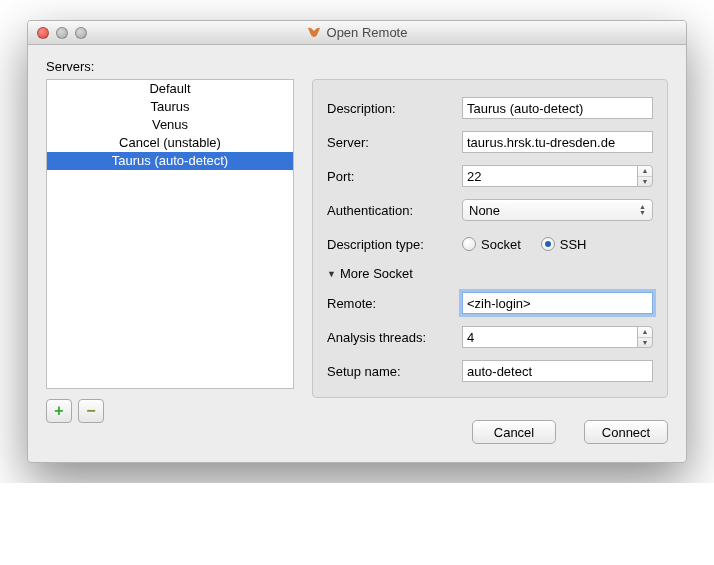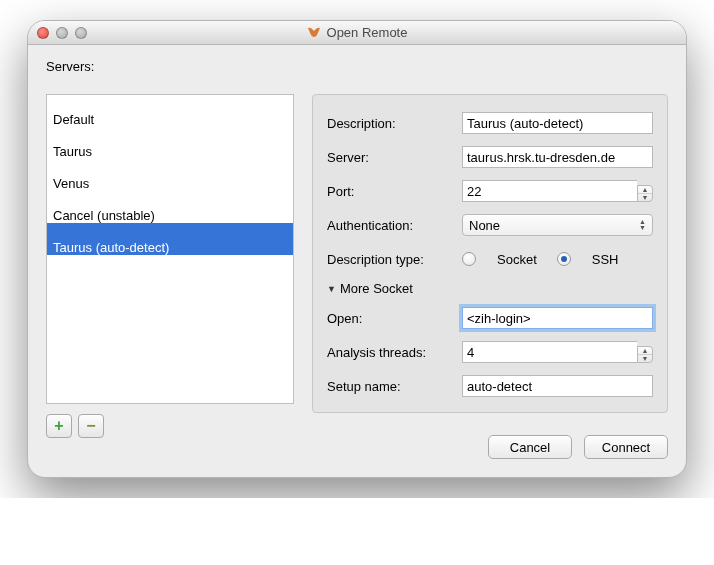--- a/index.html
+++ b/index.html
@@ -9,21 +9,21 @@
     background: #fff;
     font-family: "Lucida Grande", "Helvetica Neue", Arial, sans-serif;
     font-size: 13px;
     color: #000;
   }
   .window {
     width: 660px;
     margin: 0 auto;
     background: #ededed;
     border: 1px solid #b5b5b5;
-    border-radius: 18px;
+    border-radius: 4px;
     box-shadow: 0 20px 50px rgba(0,0,0,0.45);
     overflow: hidden;
   }
   .titlebar {
     height: 24px;
     background: linear-gradient(#f9f9f9, #d8d8d8);
     border-bottom: 1px solid #b5b5b5;
     display: flex;
     align-items: center;
     position: relative;
@@ -51,46 +51,47 @@
     align-items: center;
     justify-content: center;
     gap: 6px;
   }
   .title svg { vertical-align: middle; }
 
   .content {
     padding: 14px 18px 18px 18px;
   }
   .servers-label {
-    margin-bottom: 20px;
+    margin-bottom: 5px;
     font-size: 13px;
   }
   .columns {
     display: flex;
     gap: 18px;
     align-items: stretch;
   }
   .left-col {
     width: 248px;
     display: flex;
     flex-direction: column;
   }
   .listbox {
     background: #fff;
     border: 1px solid #bfbfbf;
     height: 310px;
     overflow: auto;
     font-size: 13px;
   }
   .listitem {
-    padding: 16px 6px;
+    padding: 0 6px;
     height: 18px;
     line-height: 18px;
     white-space: nowrap;
     cursor: default;
+    text-align: center;
   }
   .listitem.selected {
     background: #3774d8;
     color: #fff;
   }
   .list-buttons {
     display: flex;
     gap: 6px;
     margin-top: 10px;
   }
@@ -134,21 +135,21 @@
     font-size: 13px;
     font-family: inherit;
     padding: 0 4px;
   }
   .text-input { flex: 1; }
   .text-input.focused {
     outline: none;
     border-color: #7fb0ee;
     box-shadow: 0 0 0 3px rgba(110,170,240,0.55);
   }
-  .stepper-wrap { display: flex; flex: 1; align-items: flex-end; }
+  .stepper-wrap { display: flex; flex: 1; }
   .stepper-wrap .text-input { flex: 1; border-right: none; }
   .step-ctrl {
     width: 16px;
     border: 1px solid #b9b9b9;
     background: linear-gradient(#fcfcfc,#e8e8e8);
     display: flex; flex-direction: column;
     border-top-right-radius: 4px; border-bottom-right-radius: 4px;
   }
   .step-ctrl span {
     flex:1; font-size:7px; line-height:1;
@@ -166,21 +167,21 @@
     border-radius: 4px;
     background: linear-gradient(#fdfdfd,#efefef);
     box-shadow: inset 0 1px 0 #fff;
   }
   .select .arrows {
     display:flex; flex-direction:column; font-size:7px; color:#555; line-height:0.8;
   }
 
   .radio-group { display: flex; align-items: center; gap: 20px; flex:1; }
   .radio {
-    display: inline-flex; align-items: center; gap: 21px;
+    display: inline-flex; align-items: center; gap: 5px;
     cursor: default;
   }
   .radio .dot {
     width: 14px; height: 14px; border-radius: 50%;
     border: 1px solid #9a9a9a;
     background: radial-gradient(circle at 40% 35%, #fff, #e6e6e6);
     display:flex; align-items:center; justify-content:center;
   }
   .radio.selected .dot::after {
     content:""; width:6px; height:6px; border-radius:50%;
@@ -191,21 +192,21 @@
     display: flex; align-items: center; gap: 4px;
     font-size: 13px;
     margin: 2px 0 10px 0;
     cursor: default;
   }
   .more-options .tri { font-size: 9px; color:#333; }
 
   .footer {
     display: flex;
     justify-content: flex-end;
-    gap: 12px;
+    gap: 28px;
     margin-top: 22px;
   }
   .push-btn {
     min-width: 84px;
     height: 24px;
     padding: 0 14px;
     border: 1px solid #a9a9a9;
     border-radius: 5px;
     background: linear-gradient(#fefefe,#e9e9e9);
     box-shadow: inset 0 1px 0 #fff;
@@ -300,21 +301,21 @@
               </span>
             </div>
           </div>
 
           <div class="more-options">
             <span class="tri">▼</span>
             <span>More Socket</span>
           </div>
 
           <div class="row">
-            <label class="fld">Open:</label>
+            <label class="fld">Remote:</label>
             <input class="text-input focused" value="&lt;zih-login&gt;" style="">
           </div>
 
           <div class="row">
             <label class="fld">Analysis threads:</label>
             <div class="stepper-wrap">
               <input class="text-input" value="4" style="">
               <div class="step-ctrl">
                   <span>▲</span>
                   <span>▼</span>

